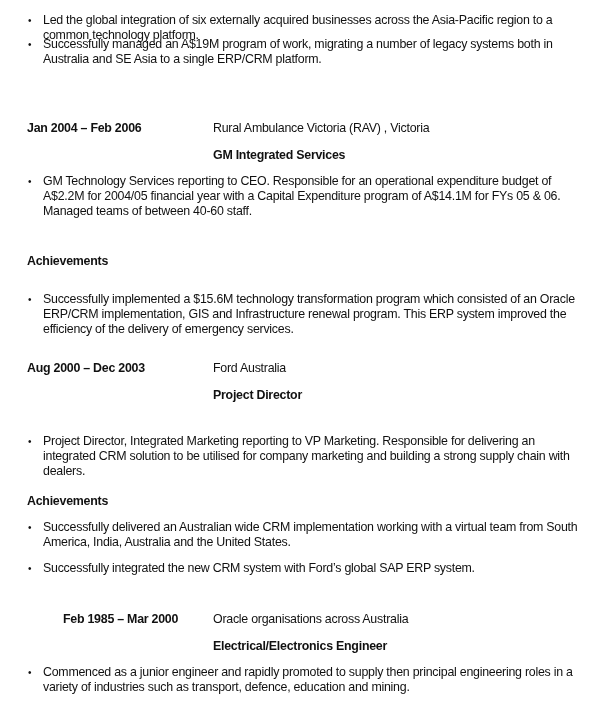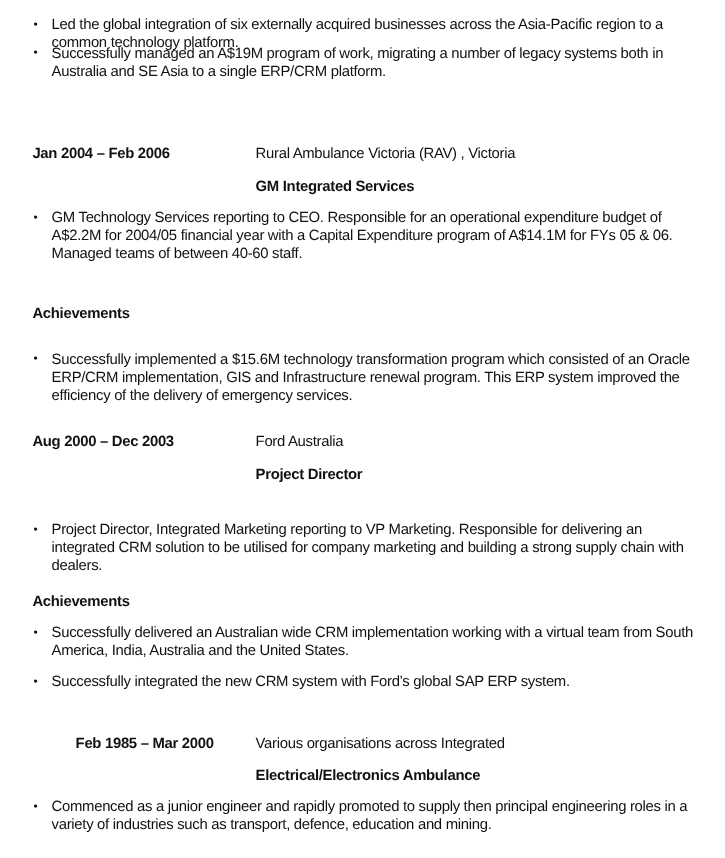--- a/index.html
+++ b/index.html
@@ -83,18 +83,18 @@
     <div class="org" style="top:361px;">Ford Australia</div>
     <div class="role" style="top:388px;">Project Director</div>
     <div class="bullet" style="top:414px;margin-top:20px;">Project Director, Integrated Marketing reporting to VP Marketing.   Responsible for delivering an integrated CRM solution to be utilised for company marketing and building a strong supply chain with dealers.</div>
     <div class="heading" style="top:494px;">Achievements</div>
     <div class="bullet" style="top:520px;">Successfully delivered an Australian wide CRM implementation working with a virtual team from South America, India, Australia and the United States.</div>
     <div class="bullet" style="top:561px;">Successfully integrated the new CRM system with Ford’s global SAP ERP system.</div>
   </div>
 
   <div>
     <div class="date" style="top:612px;padding-left:36px;">Feb 1985 – Mar 2000</div>
-    <div class="org" style="top:612px;">Various organisations across Integrated</div>
-    <div class="role" style="top:639px;">Electrical/Electronics Ambulance</div>
+    <div class="org" style="top:612px;">Oracle organisations across Australia</div>
+    <div class="role" style="top:639px;">Electrical/Electronics Engineer</div>
     <div class="bullet" style="top:665px;">Commenced as a junior engineer and rapidly promoted to supply then principal engineering roles in a variety of industries such as transport, defence, education and mining.</div>
   </div>
 
 </div>
 
 </body></html>

